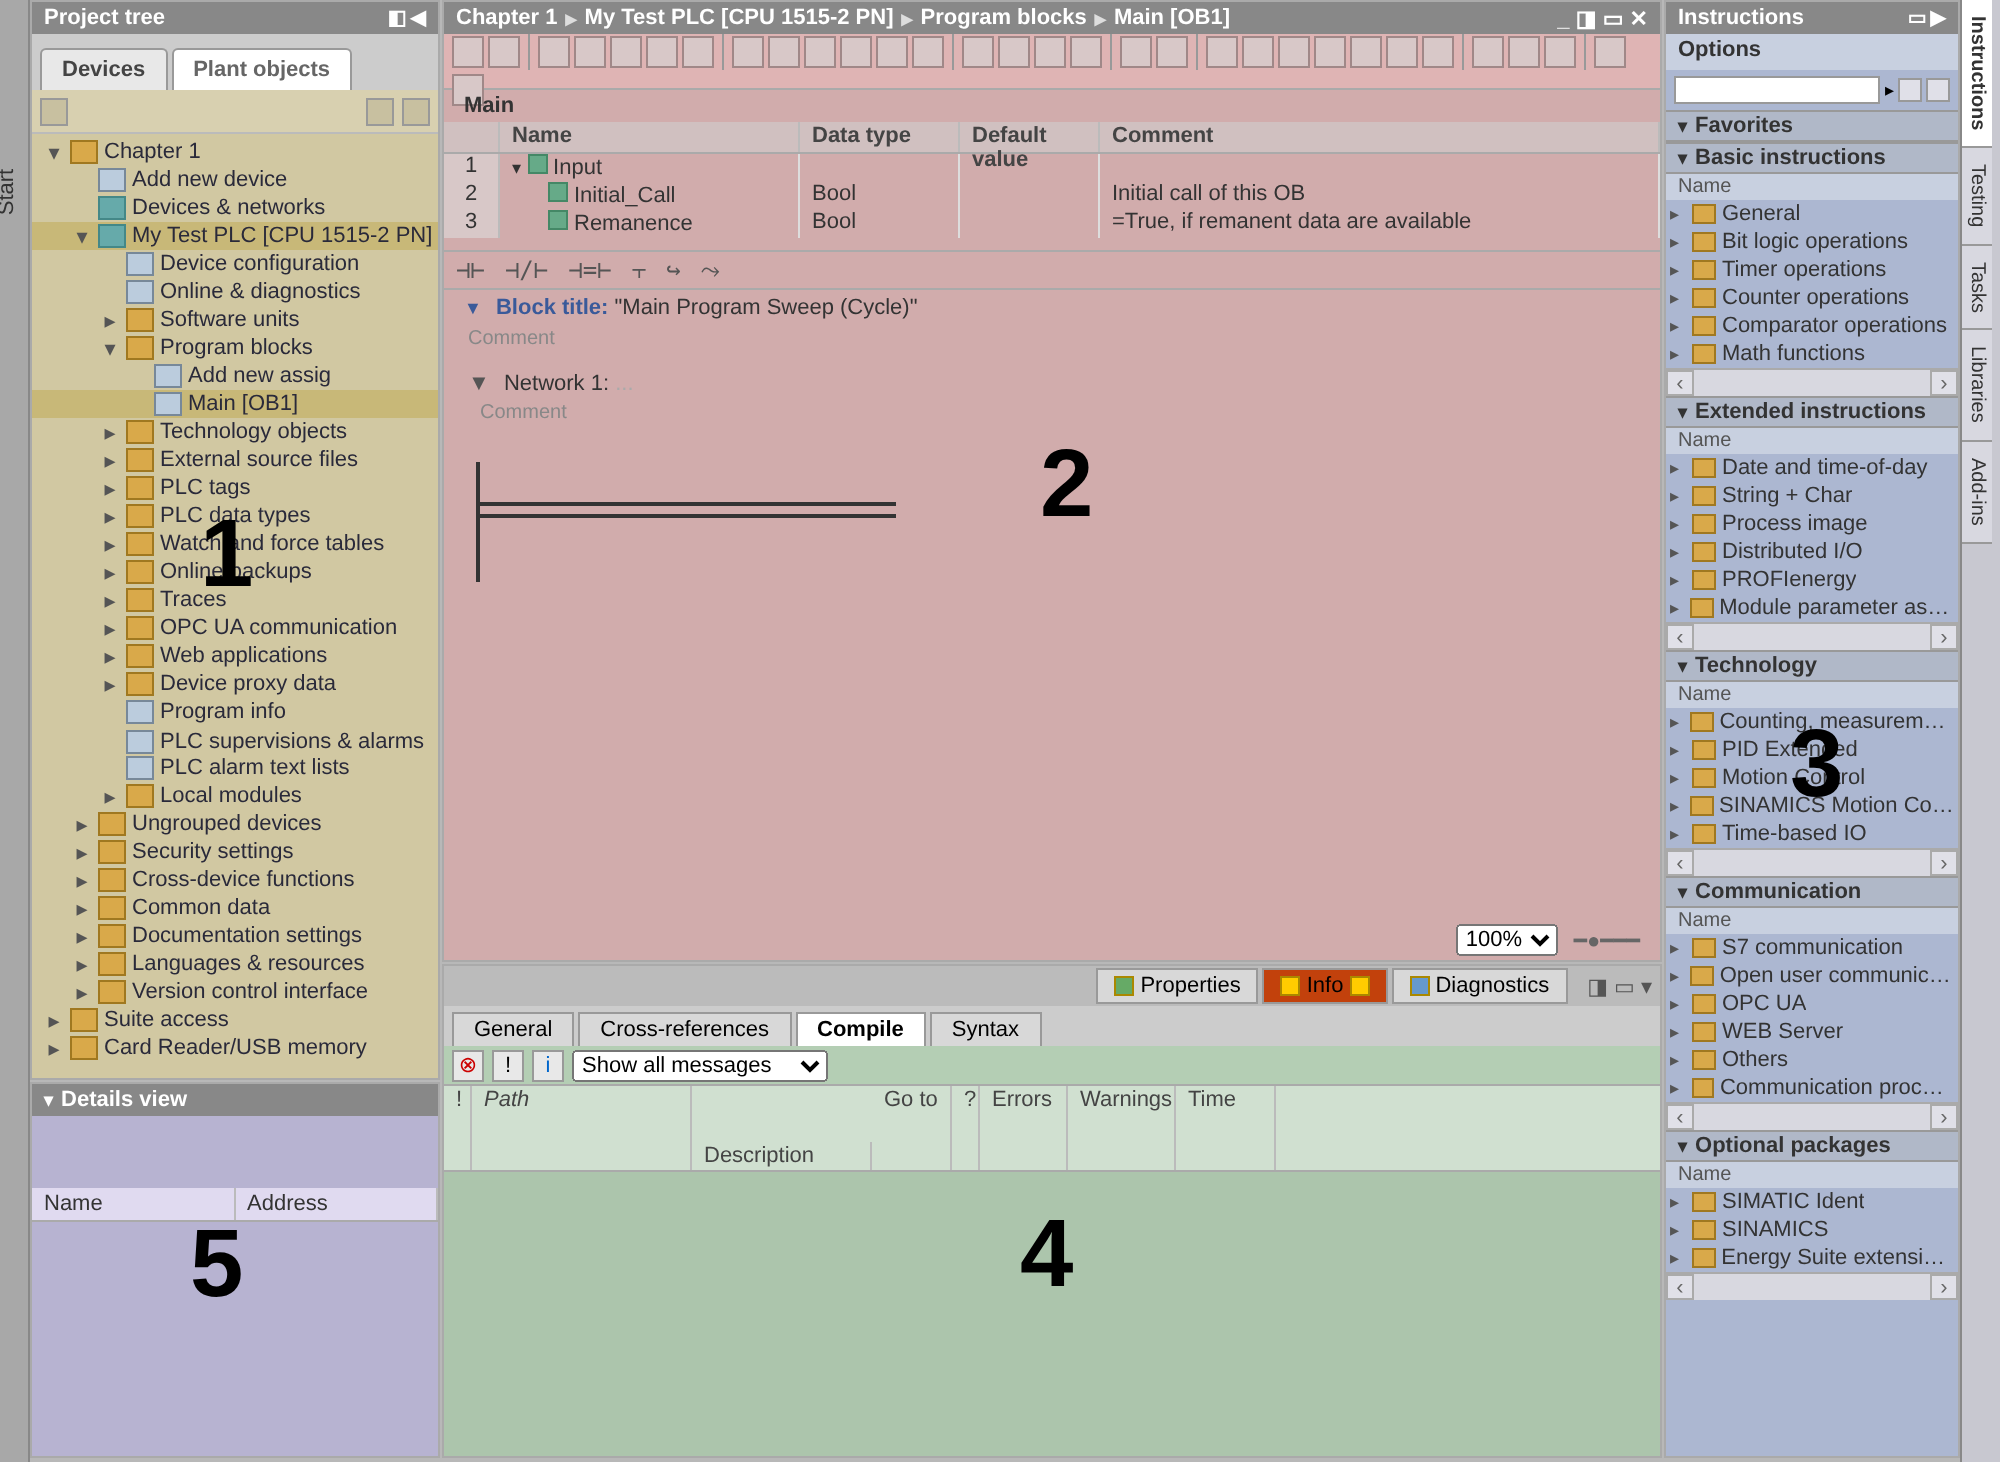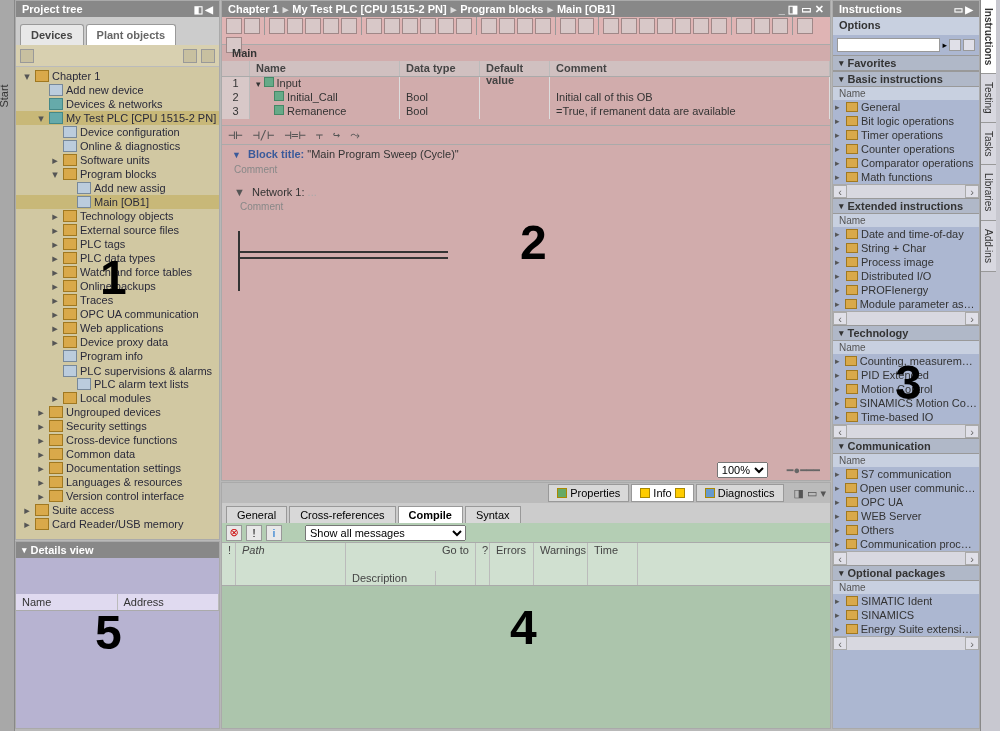--- a/index.html
+++ b/index.html
@@ -53,35 +53,35 @@
 .block-title b { color: #3a5a9a; }
 .block-title .val { color: #333; }
 .comment-line { padding: 1px 12px; color: #888; font-size: 10px; }
 .network { margin: 8px 6px; }
 .net-hdr { color: #333; font-weight: normal; padding: 2px 6px; }
 .net-hdr .arrow { color: #555; margin-right: 4px;}
 .ladder { margin: 18px 10px 0 10px; height: 60px; position: relative; }
 .ladder .rail { position: absolute; left: 0; top: 0; width: 2px; height: 60px; background: #333; }
 .ladder .rung1 { position: absolute; left: 0; top: 20px; width: 210px; height: 2px; background: #333; }
 .ladder .rung2 { position: absolute; left: 0; top: 26px; width: 210px; height: 2px; background: #333; }
-.zoom { position: absolute; bottom: 2px; right: 10px; display: flex; align-items: center; gap: 19px; }
+.zoom { position: absolute; bottom: 2px; right: 10px; display: flex; align-items: center; gap: 8px; }
 .zoom select { font-size: 11px; }
 
 
 .info { position: absolute; left: 221px; top: 482px; width: 610px; height: 247px; background: rgba(150,220,150,0.35); border: 1px solid #aaa; }
 .info-tabs-top { display: flex; justify-content: flex-end; background: #bbb; height: 20px; align-items: center; padding: 0 4px; gap: 2px; }
 .info-tabs-top .t { padding: 2px 8px; background: #d8d8d8; border: 1px solid #999; font-size: 10px; display: flex; align-items: center; gap: 3px;}
 .info-tabs-top .badge { background: #fc0; border: 1px solid #a80; width: 10px; height: 10px; display: inline-block; }
-.info-tabs-top .t.active { background: #ffffff; }
+.info-tabs-top .t.active { background: #c2410c; }
 .info-tabs-sub { display: flex; background: #ccc; height: 20px; align-items: flex-end; padding: 0 4px; gap: 2px; }
 .info-tabs-sub .t { padding: 2px 10px; background: #d8d8d8; border: 1px solid #999; border-bottom: none; font-size: 11px; }
 .info-tabs-sub .t.active { background: #fff; font-weight: bold; }
 .info-bar { height: 20px; display: flex; align-items: center; padding: 0 4px; gap: 4px; background: rgba(200,230,200,0.3); border-bottom: 1px solid #aaa;}
 .info-bar .btn { width: 16px; height: 16px; border: 1px solid #999; background: #e8e8e8; display: inline-flex; align-items: center; justify-content: center;}
-.info-bar select { font-size: 11px; width: 161px; margin-left: 19px; }
+.info-bar select { font-size: 11px; width: 128px; }
 .info-cols { display: flex; border-bottom: 1px solid #aaa; background: #d0e0d0; font-size: 10px; color: #444;}
 .info-cols div { padding: 1px 6px; border-right: 1px solid #bbb; }
 
 
 .instr { position: absolute; left: 832px; top: 0; width: 148px; height: 729px; background: rgba(150,180,255,0.35); border: 1px solid #aaa; overflow: hidden; }
 .instr-sec-title { background: #b0b8c8; padding: 2px 6px; font-weight: bold; color: #333; border-top: 1px solid #999; border-bottom: 1px solid #999; height: 16px; display: flex; align-items: center;}
 .instr-sec-title .chev { margin-right: 4px; font-size: 9px; }
 .instr-sub { background: #c8d0e0; padding: 1px 6px; font-size: 10px; color: #555; height: 13px;}
 .instr-item { display: flex; align-items: center; height: 14px; padding: 0 2px; white-space: nowrap; color: #333; overflow: hidden;}
 .instr-item .exp { width: 8px; color: #555; font-size: 9px;}
@@ -228,21 +228,21 @@
       <div class="tree-item" style="padding-left: 34px;">
         <span class="exp"></span>
         <span class="icon file-icon"></span>
         <span class="label">Program info</span>
       </div>
       <div class="tree-item" style="padding-left: 34px; align-items: flex-end;">
         <span class="exp"></span>
         <span class="icon file-icon"></span>
         <span class="label">PLC supervisions &amp; alarms</span>
       </div>
-      <div class="tree-item" style="padding-left: 48px;">
+      <div class="tree-item" style="padding-left: 34px;">
         <span class="exp"></span>
         <span class="icon file-icon"></span>
         <span class="label">PLC alarm text lists</span>
       </div>
       <div class="tree-item" style="padding-left: 34px;">
         <span class="exp">▸</span>
         <span class="icon folder-icon"></span>
         <span class="label">Local modules</span>
       </div>
       <div class="tree-item" style="padding-left: 20px;">

